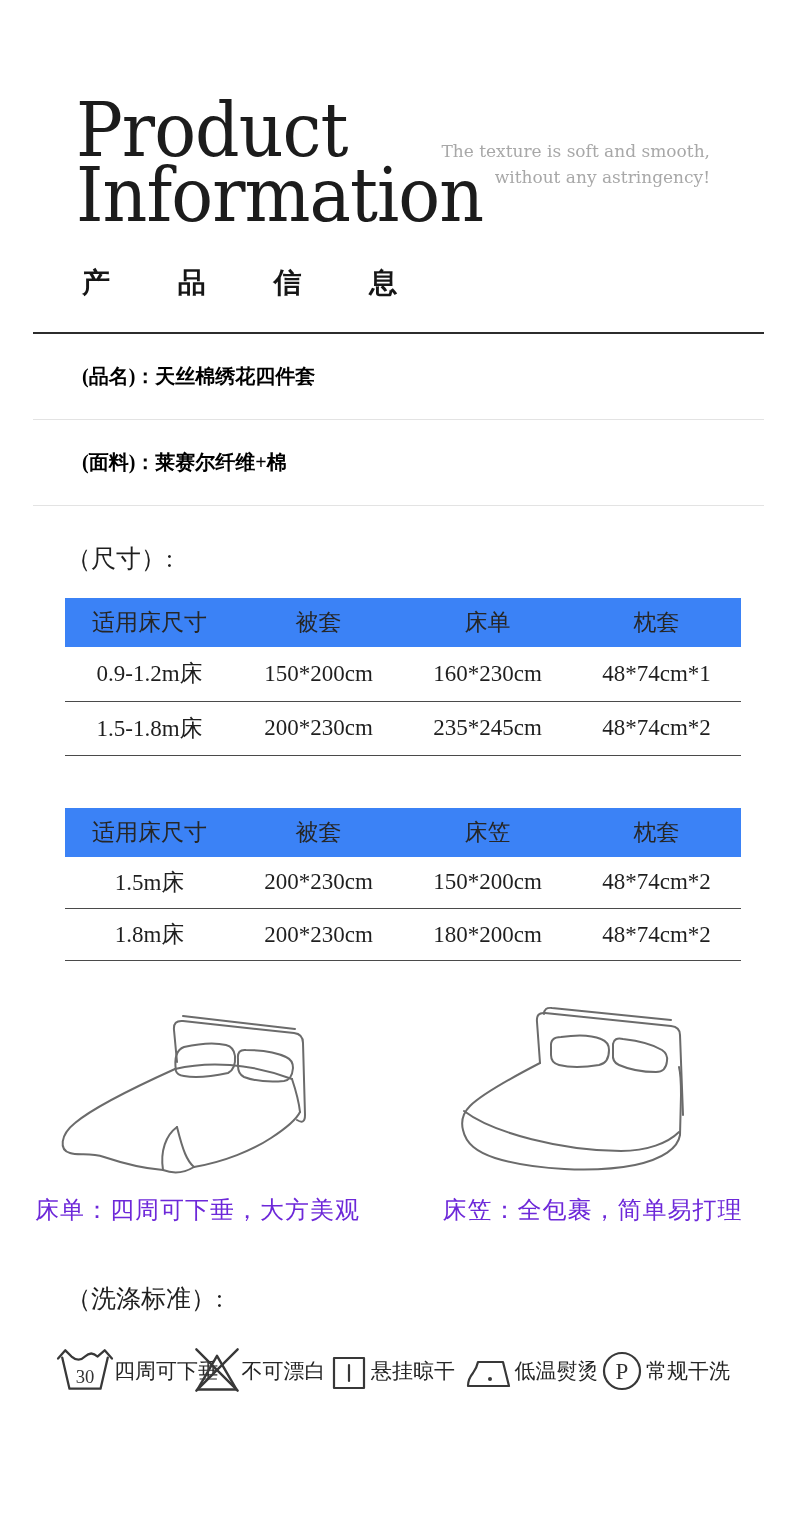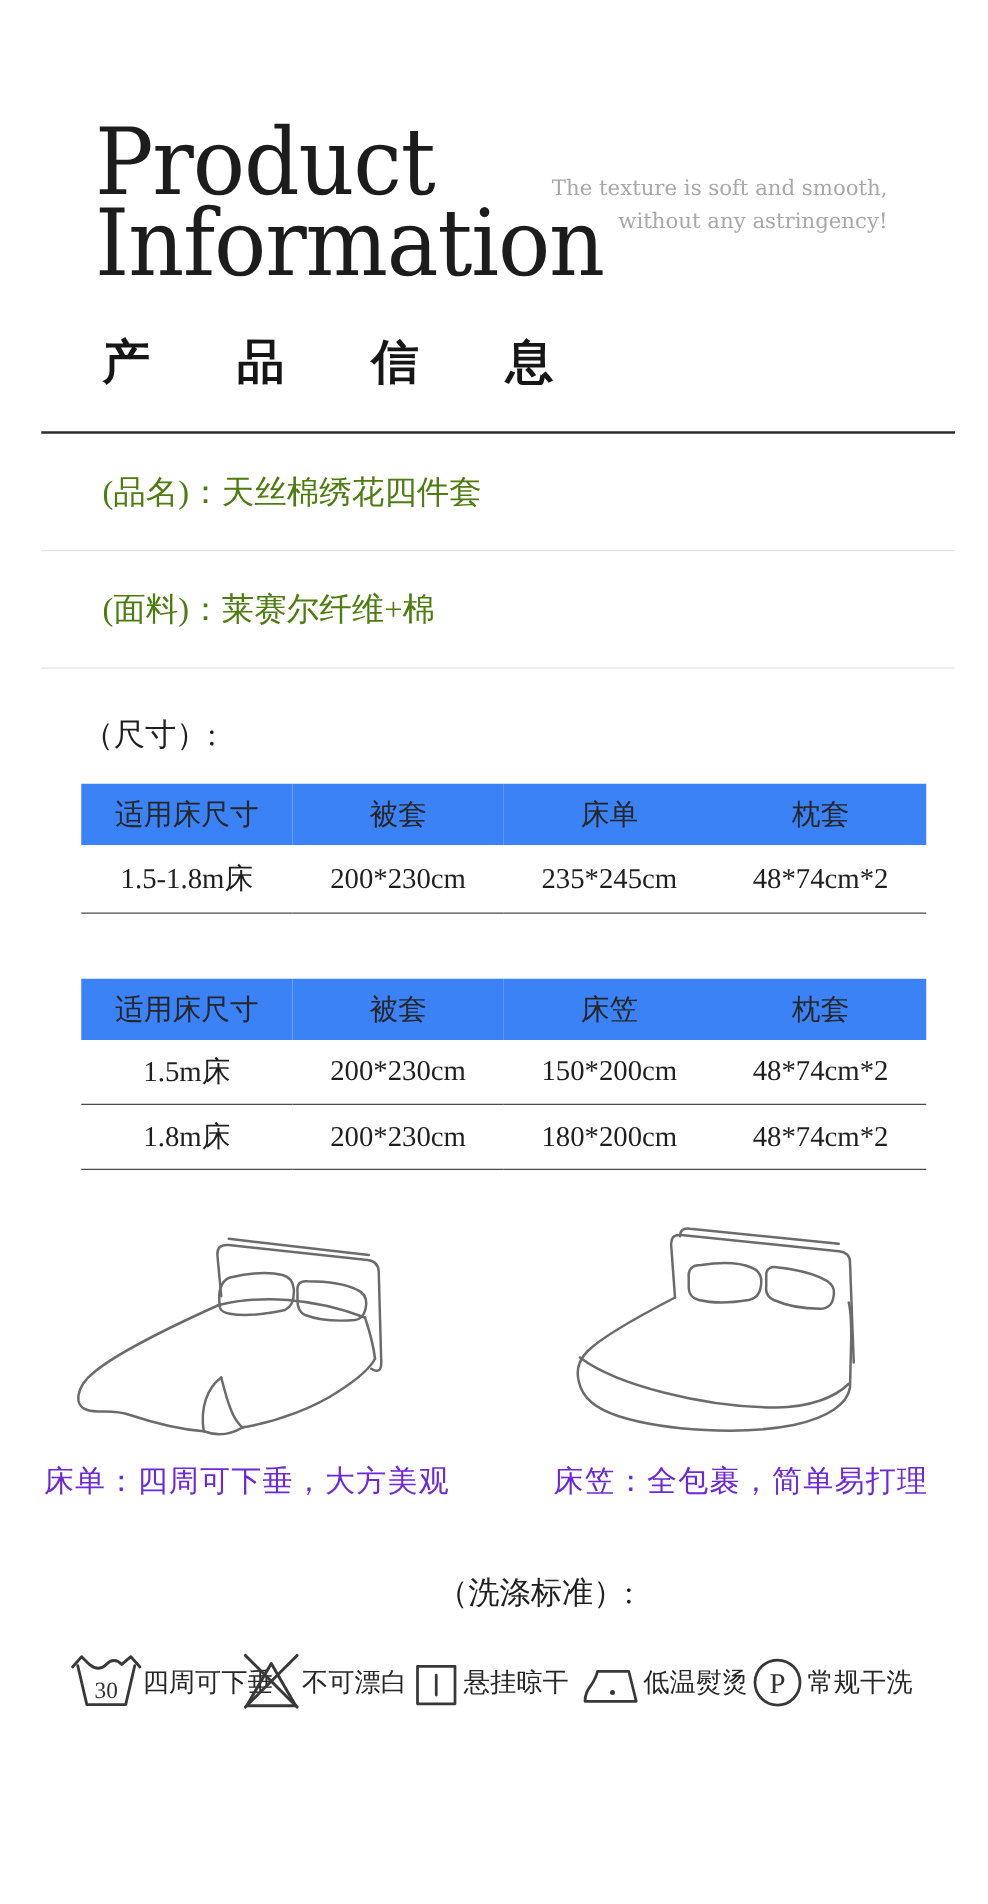--- a/index.html
+++ b/index.html
@@ -28,34 +28,34 @@
   }
   .tagline {
     position:absolute; top:122px; right:80px;
     text-align:right;
     font-family:"DejaVu Serif","Liberation Serif",serif;
     font-size:17px; line-height:1.55;
     color:#a8a8a8;
   }
   .cn-title {
     margin:36px 0 0 82px;
-    font-family:Liberation Serif, serif;
-    font-size:38px; font-weight:700;
+    font-family:Liberation Sans, sans-serif;
+    font-size:28px; font-weight:700;
     letter-spacing:30px;
     color:#161616;
   }
   
   .rule-dark { border:none; border-top:2px solid #2c2c2c; margin:30px 26px 0 33px; }
   .rule-light { border:none; border-top:1px solid #e3e3e3; margin:0 26px 0 33px; }
   
-  .field-row { position:relative; padding:29px 0 29px 82px; font-size:26px; color:#4d7c0f; }
+  .field-row { position:relative; padding:29px 0 29px 82px; font-size:20px; color:#000000;font-weight:bold; }
   .field-grade { position:absolute; left:474px; top:29px; }
   
   .section-heading { margin:36px 0 0 66px; font-size:25px; color:#1f1f1f; }
-  .care-heading { margin:56px 0 0 66px;text-align:center; }
+  .care-heading { margin:56px 0 0 66px; }
   
   table.size-table {
     width:676px; margin:23px 49px 0 65px;
     border-collapse:collapse; table-layout:fixed;
     text-align:center;
   }
   table.size-table.second { margin-top:52px; }
   .size-table th {
     background:#3b82f6;
     height:49px; font-size:23px; font-weight:500; color:#262626;
@@ -116,20 +116,26 @@
   <table class="size-table">
     <thead>
       <tr>
         <th>适用床尺寸</th>
         <th>被套</th>
         <th>床单</th>
         <th>枕套</th>
       </tr>
     </thead>
     <tbody>
+      <tr>
+        <td>0.9-1.2m床</td>
+        <td>150*200cm</td>
+        <td>160*230cm</td>
+        <td>48*74cm*1</td>
+      </tr>
       <tr>
         <td>1.5-1.8m床</td>
         <td>200*230cm</td>
         <td>235*245cm</td>
         <td>48*74cm*2</td>
       </tr>
     </tbody>
   </table>
 
   <table class="size-table second">

